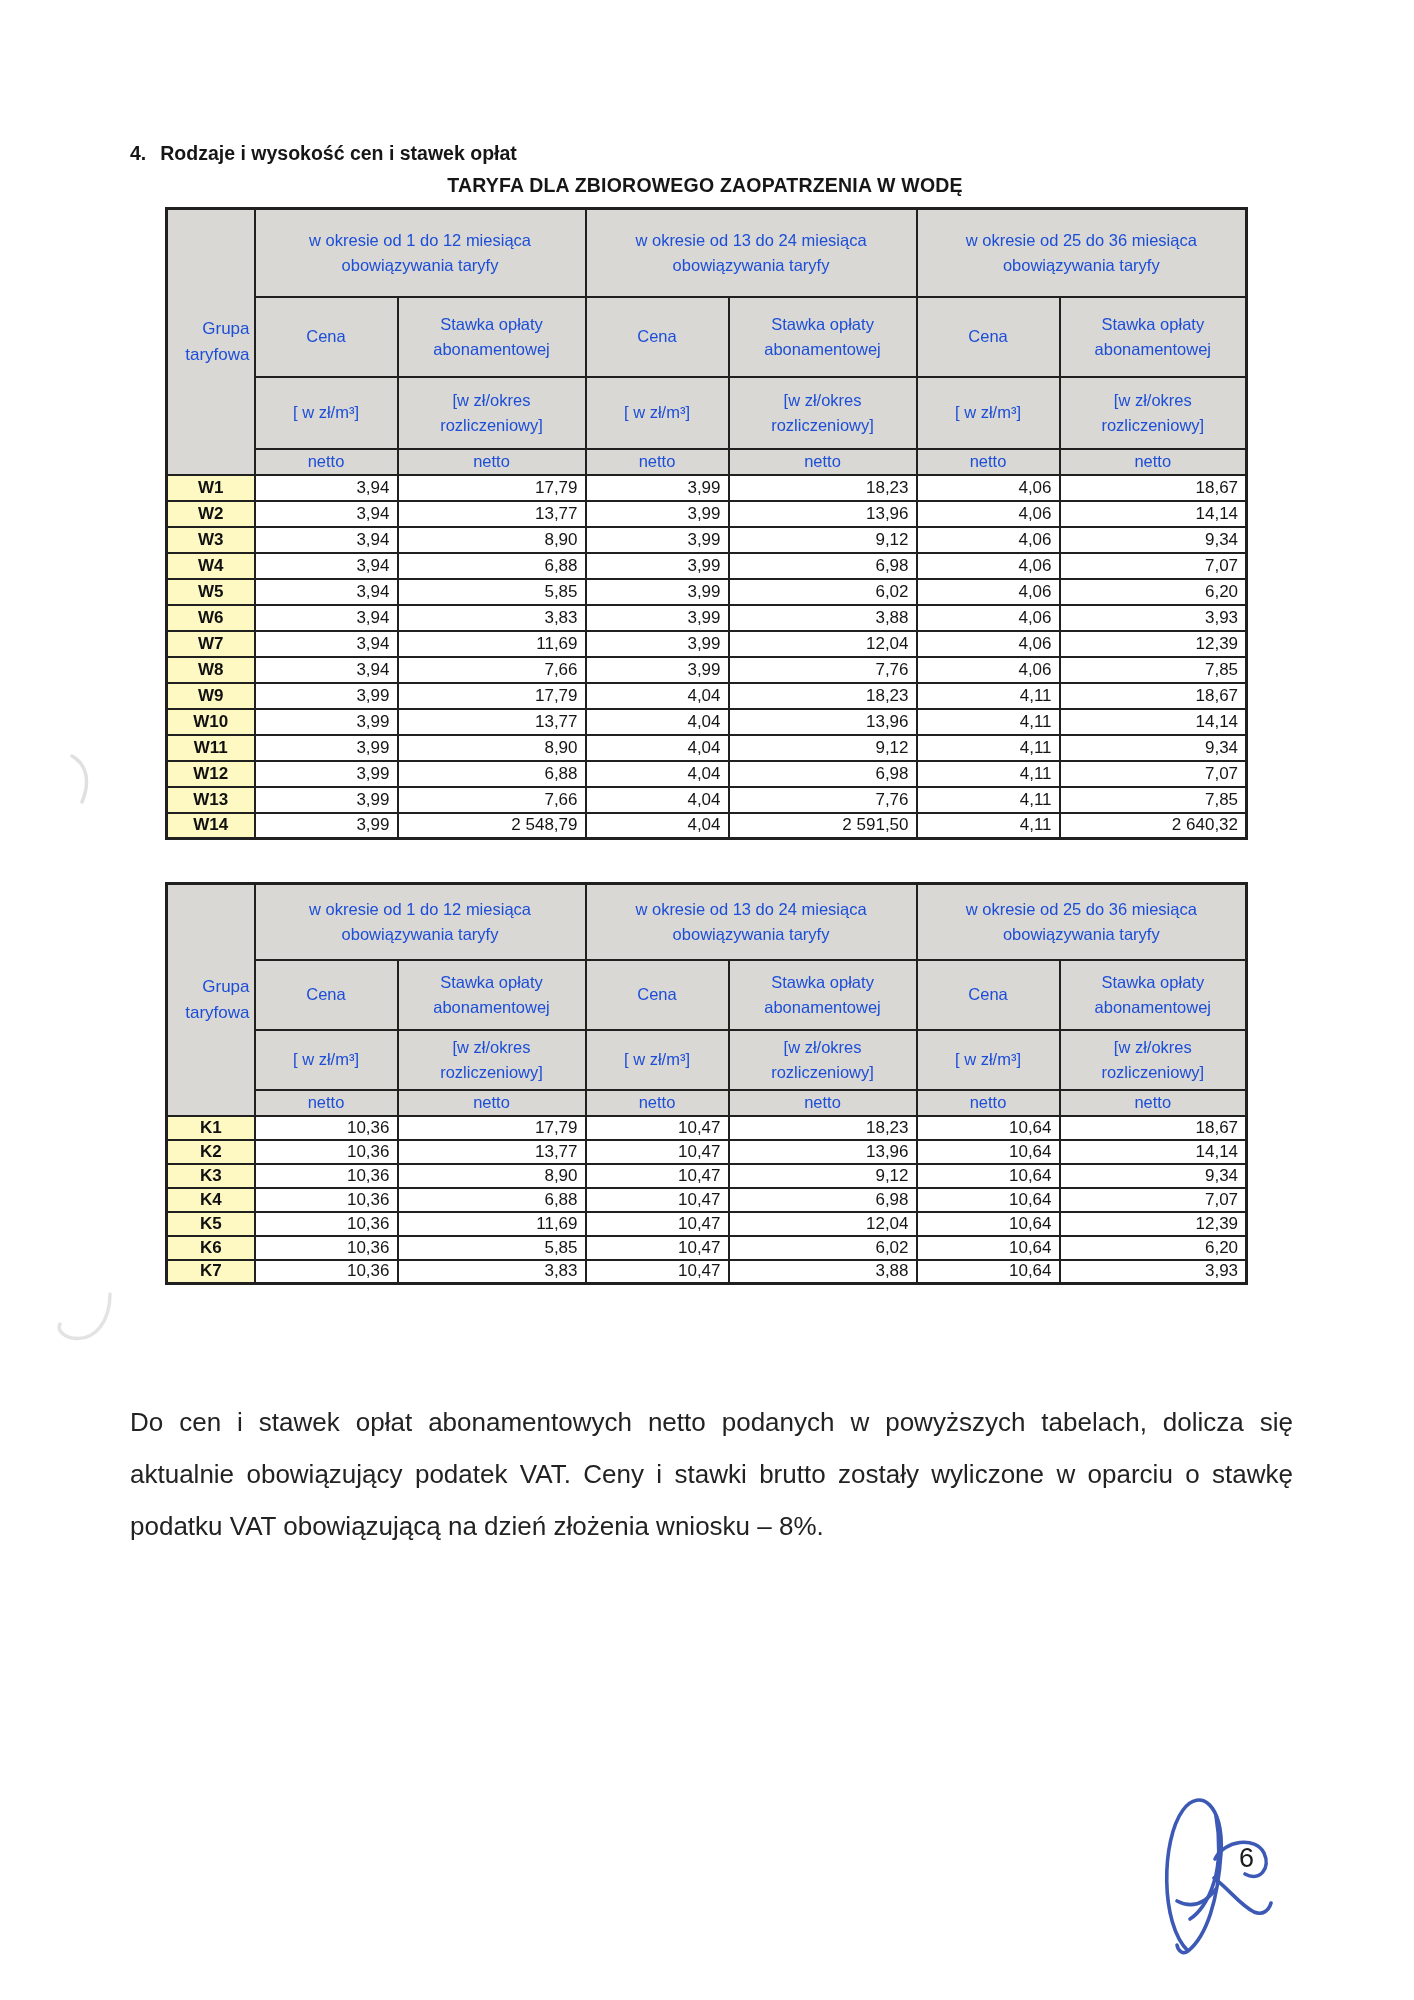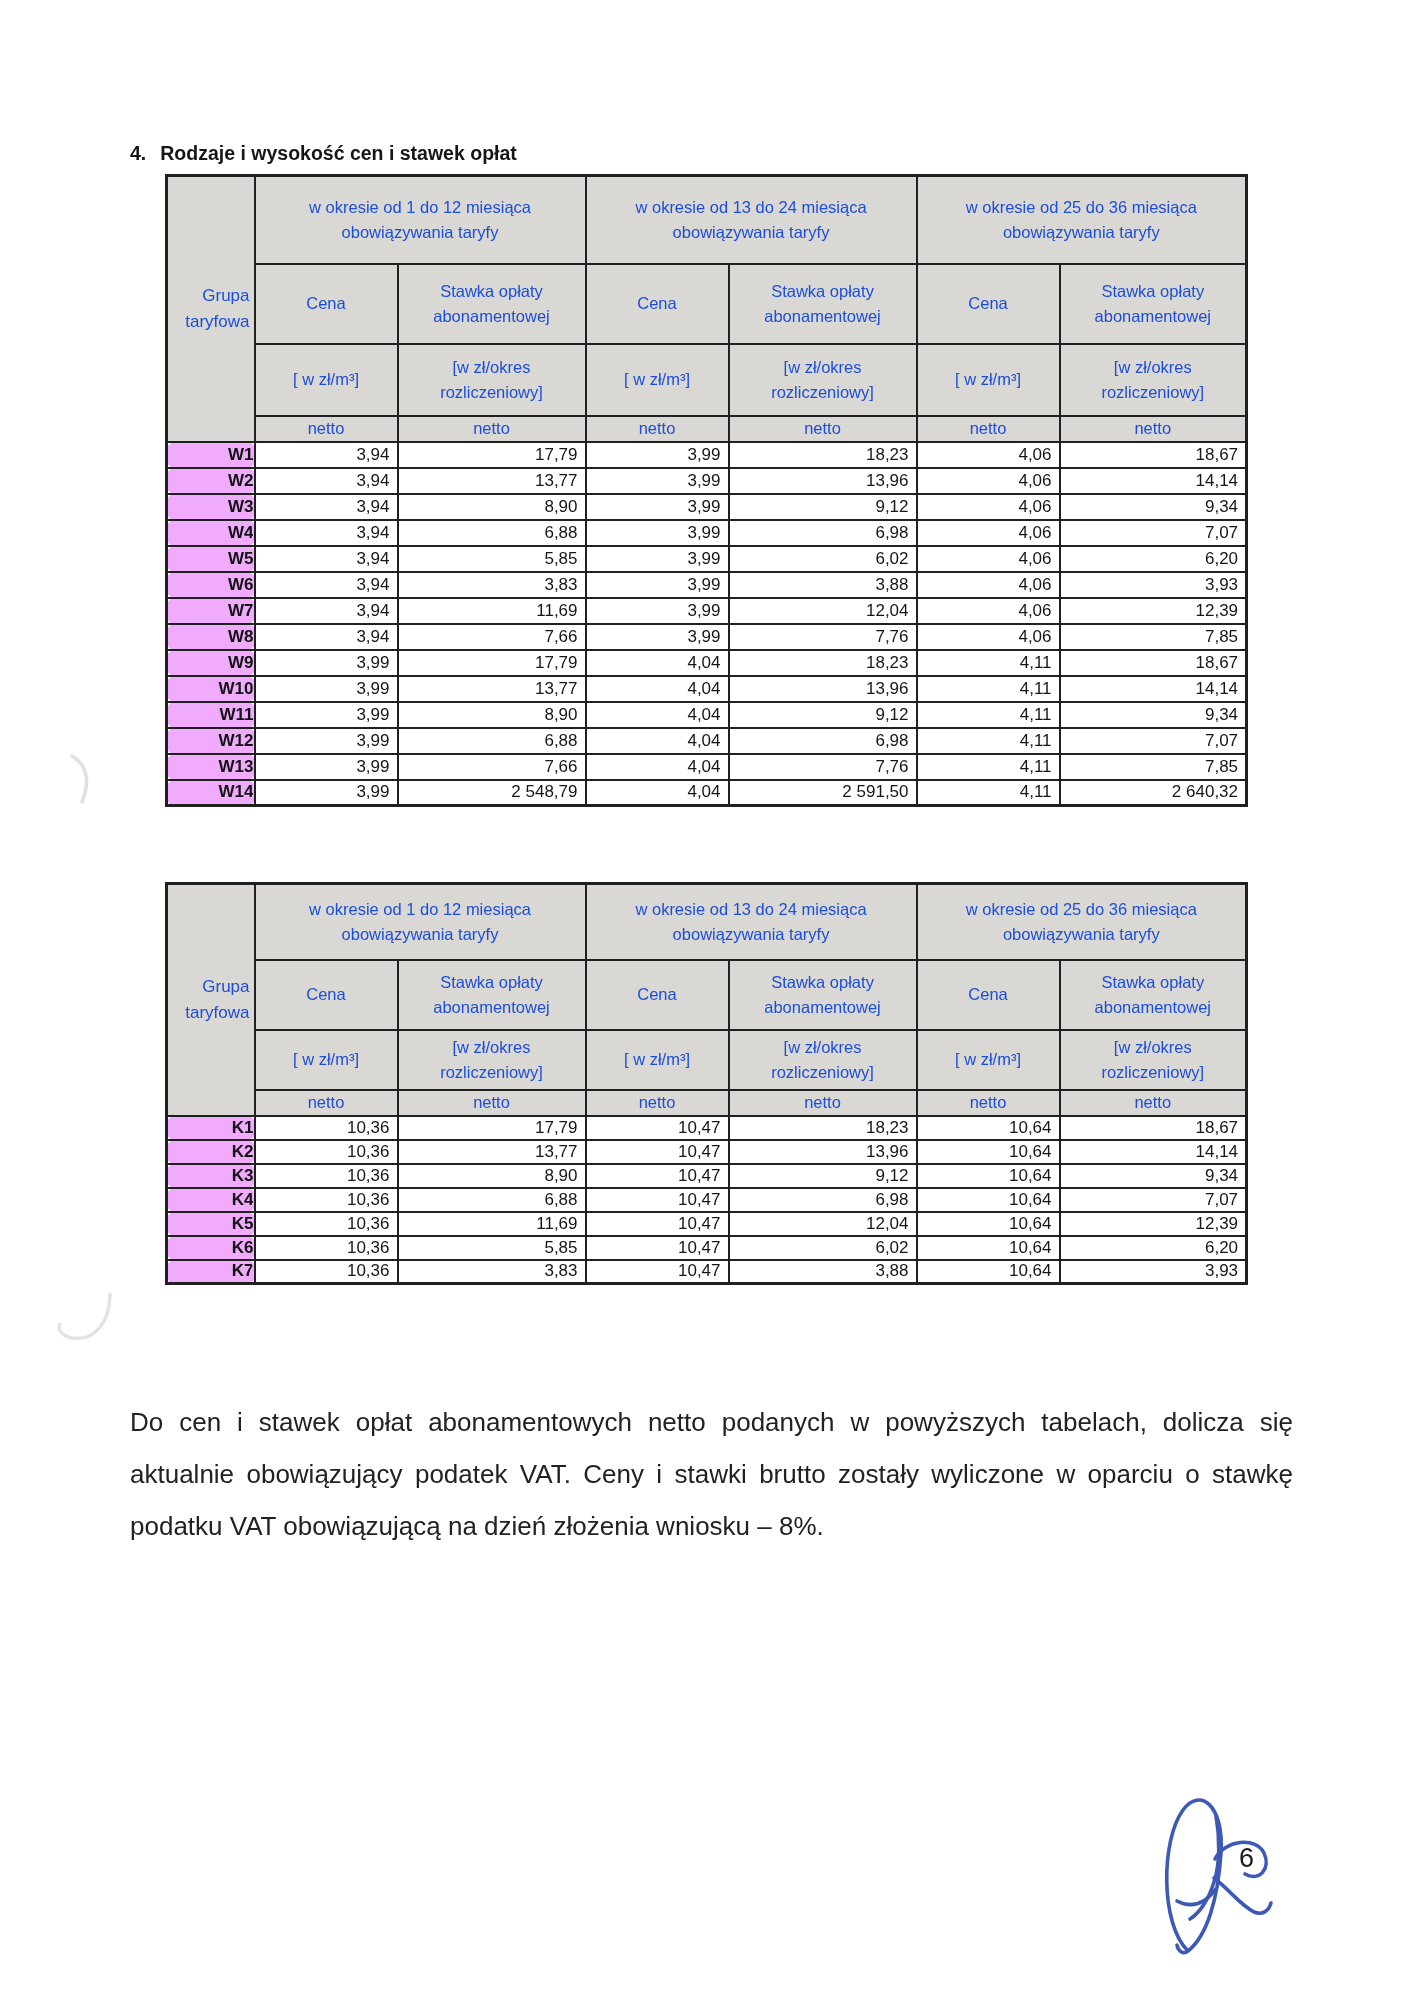--- a/index.html
+++ b/index.html
@@ -35,42 +35,43 @@
   .tb1 tr.r-unit{height:72px;}
   .tb1 tr.r-netto{height:26px;}
   .tb1 tbody tr{height:26px;}
   .tb2 tr.r-period{height:76px;}
   .tb2 tr.r-sub{height:70px;}
   .tb2 tr.r-unit{height:60px;}
   .tb2 tr.r-netto{height:26px;}
   .tb2 tbody tr{height:24px;}
   tr.r-netto th{padding:0;line-height:1.1;}
   tbody th.grp{
-    background:#f0abfc;font-weight:bold;font-size:17px;color:#111;
-    text-align:right;padding:0;border-radius:8px;
+    background:#fef9c3;font-weight:bold;font-size:17px;color:#111;
+    text-align:center;padding:0;
   }
   tbody td.val{
     background:#ffffff;font-size:17px;color:#161616;
     text-align:right;padding:0 7px 0 0;
   }
   .note{
     position:absolute;top:1370px;left:130px;width:1163px;
     font-size:26px;line-height:52px;text-align:justify;color:#222;
   }
   .artifact,.signature{position:absolute;pointer-events:none;}
 </style>
 </head>
 <body>
 
 <div class="heading">
   <span>4.</span>
   <span>Rodzaje i wysokość cen i stawek opłat</span>
 </div>
 
 <section class="table-block tb1">
+  <div class="table-title">TARYFA DLA ZBIOROWEGO ZAOPATRZENIA W WODĘ</div>
   <table>
     <colgroup>
       <col style="width:88px">
         <col style="width:143px">
         <col style="width:188px">
       <col style="width:143px">
         <col style="width:188px">
         <col style="width:143px">
         <col style="width:187px">
     </colgroup>

